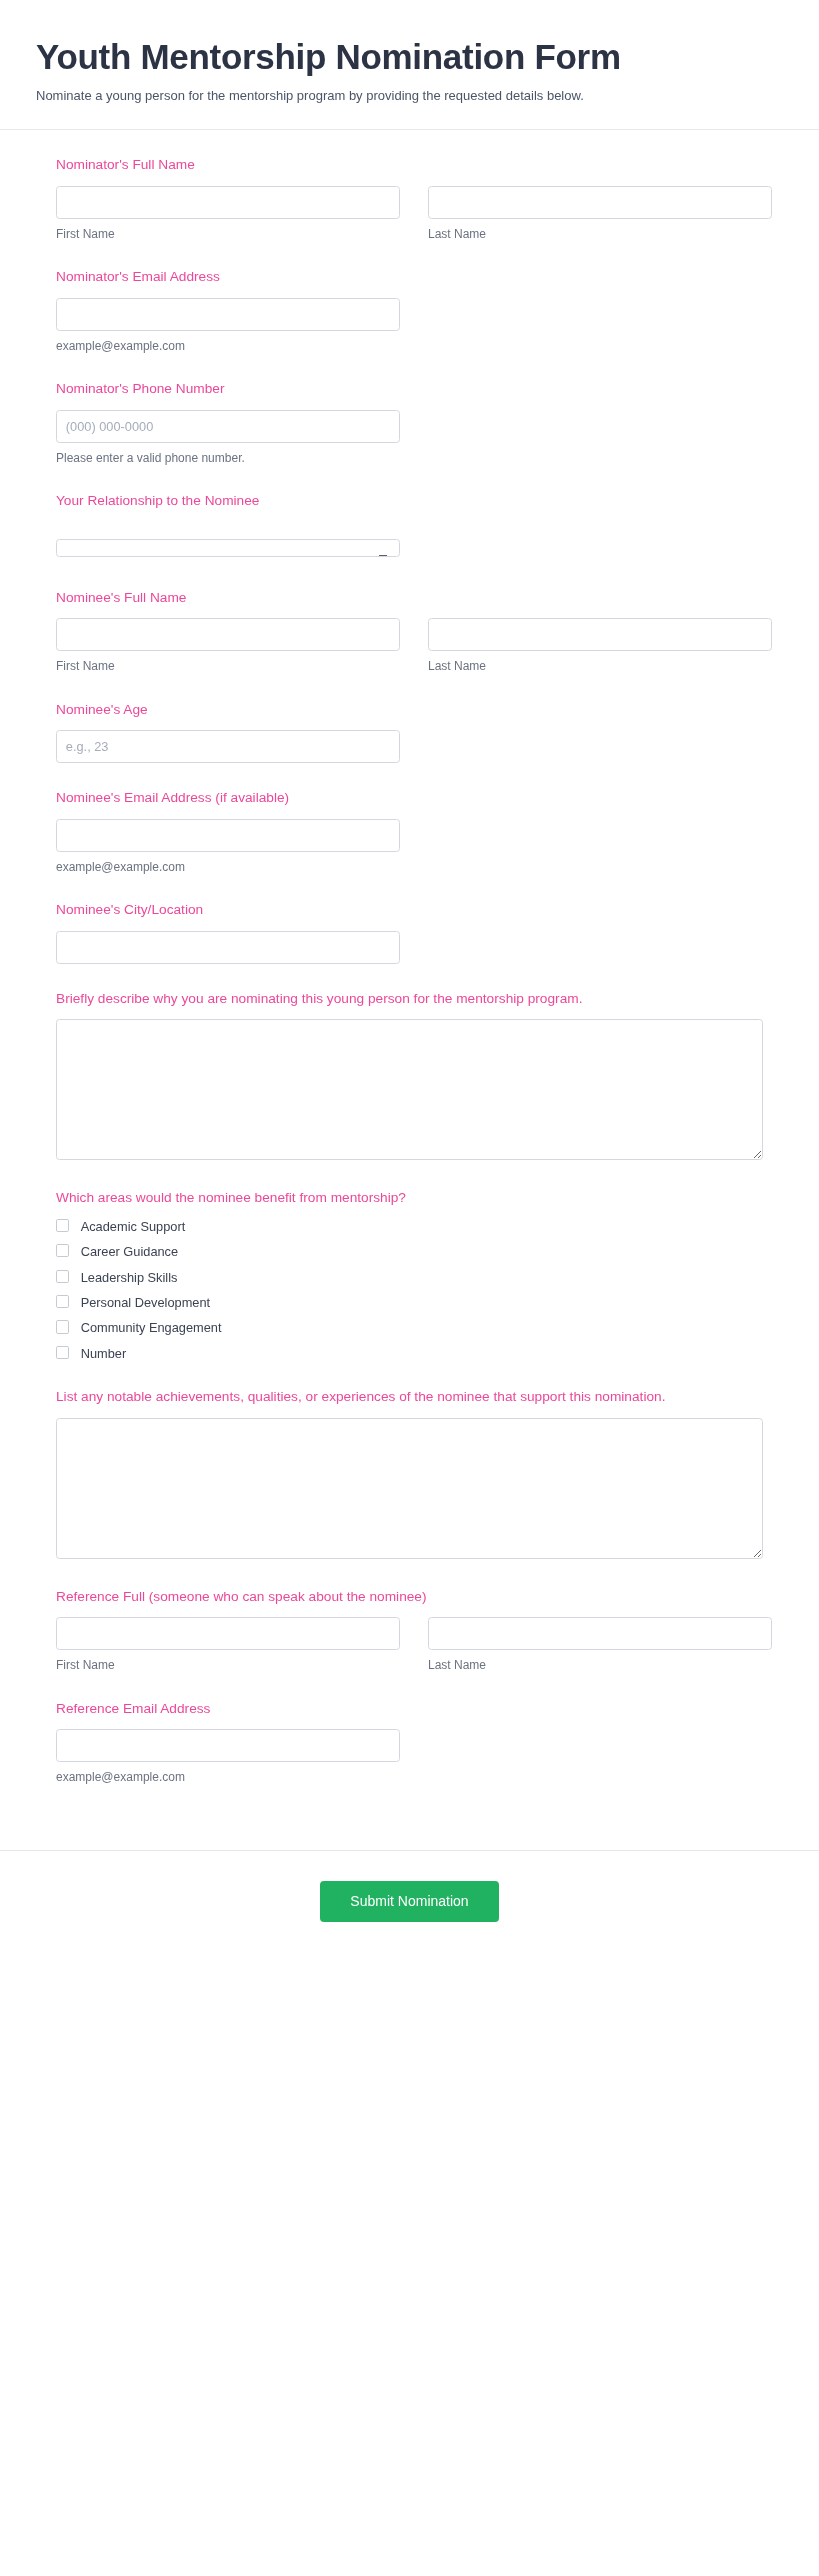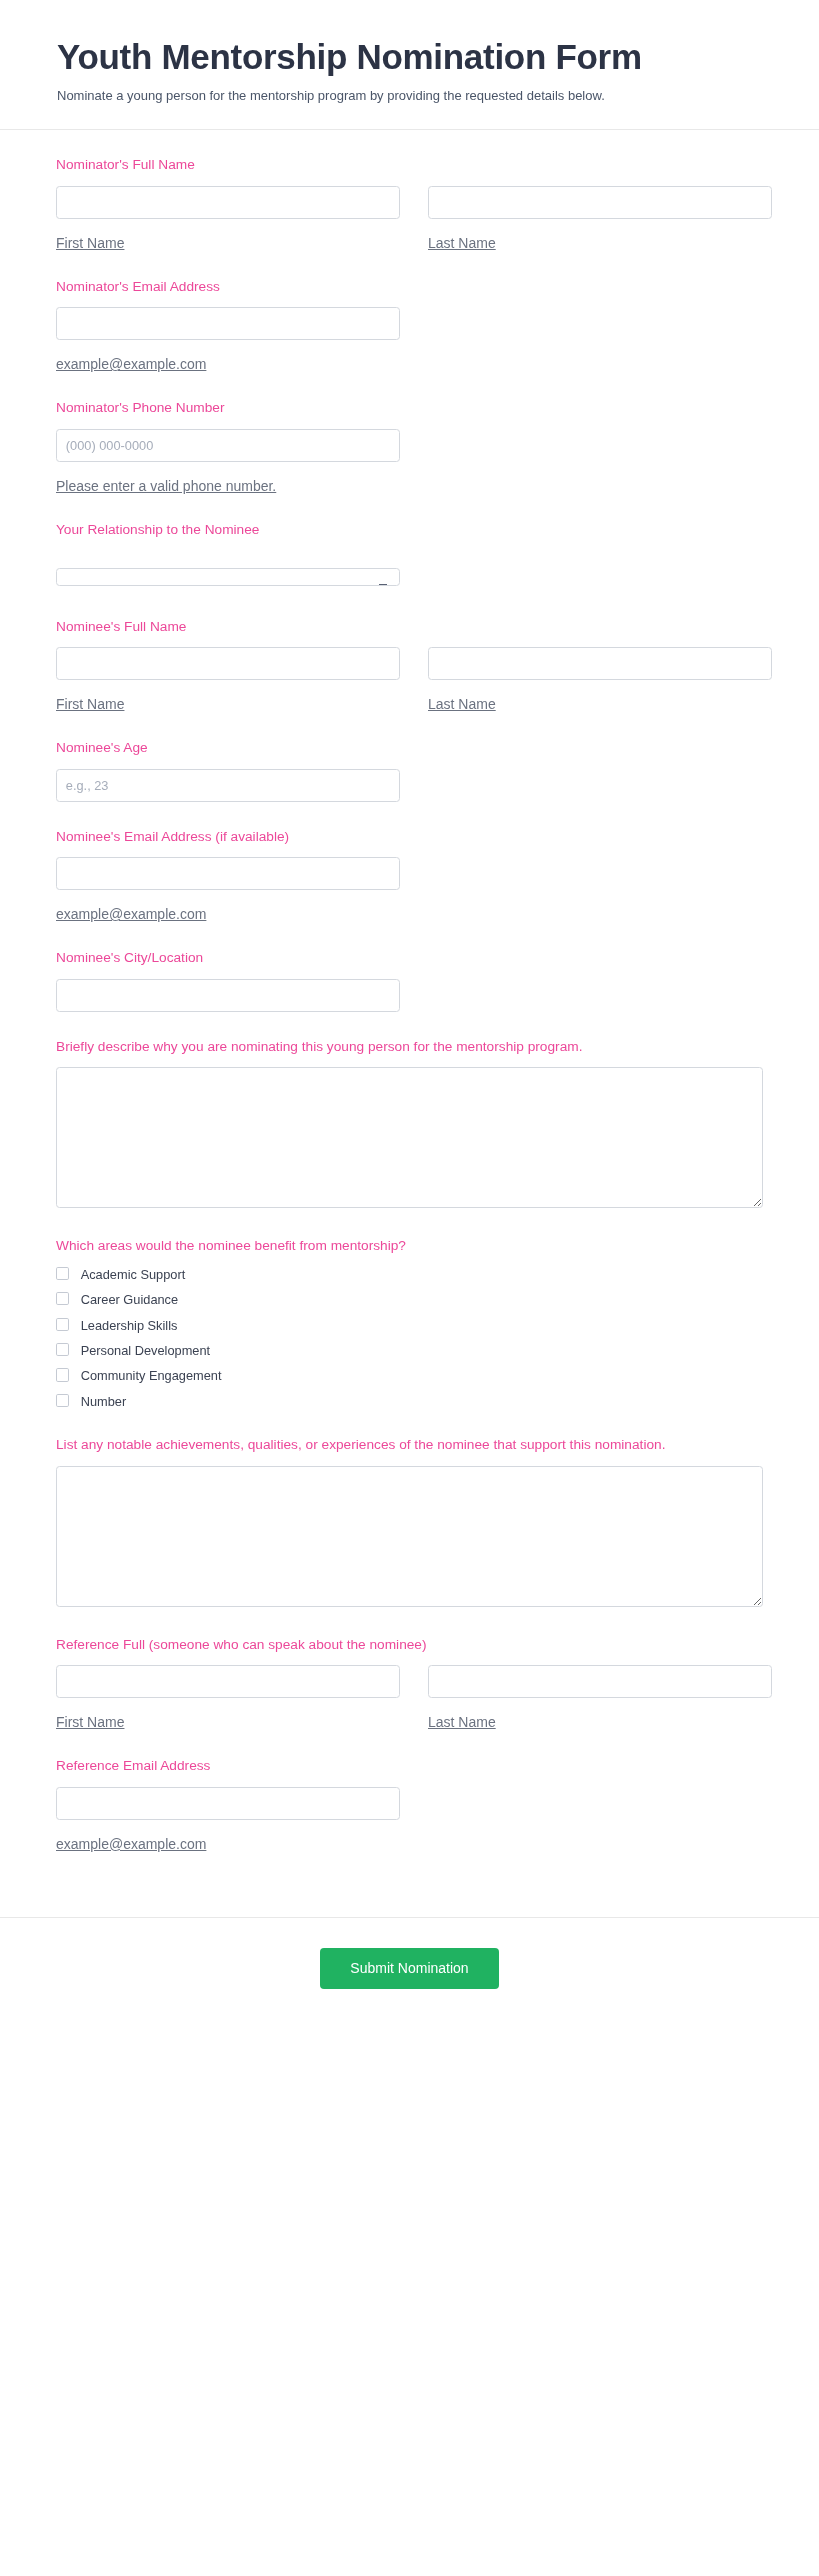--- a/index.html
+++ b/index.html
@@ -17,21 +17,21 @@
   }
 
   .form-wrap {
     width: 819px;
     margin: 0 auto;
     background: #ffffff;
   }
 
   
   .form-header {
-    padding: 37px 56px 23px 57px;
+    padding: 37px 56px 23px 36px;
     border-bottom: 0.9px solid #e8e8e8;
   }
   .form-title {
     font-size: 35px;
     font-weight: bold;
     color: #2c3345;
     margin: 0 0 8.8px 0;
     letter-spacing: -0.3px;
     line-height: 1.15;
   }
@@ -53,26 +53,25 @@
   }
   .field-label {
     display: block;
     font-size: 13.7px;
     color: #ec4899;
     margin-bottom: 10.6px;
     line-height: 1.45;
     font-weight: normal;
   }
   .sublabel {
-    font-size: 14px;
+    font-size: 12px;
     color: #6b7280;
-    margin-top: 15px;
+    margin-top: 8px;
     display: block;
     line-height: 1.3;
-    text-decoration: underline;
   }
 
   input[type="text"],
   input[type="email"],
   input[type="tel"],
   textarea,
   select {
     font-family: "Liberation Sans", sans-serif;
     font-size: 12.8px;
     color: #2c3345;

